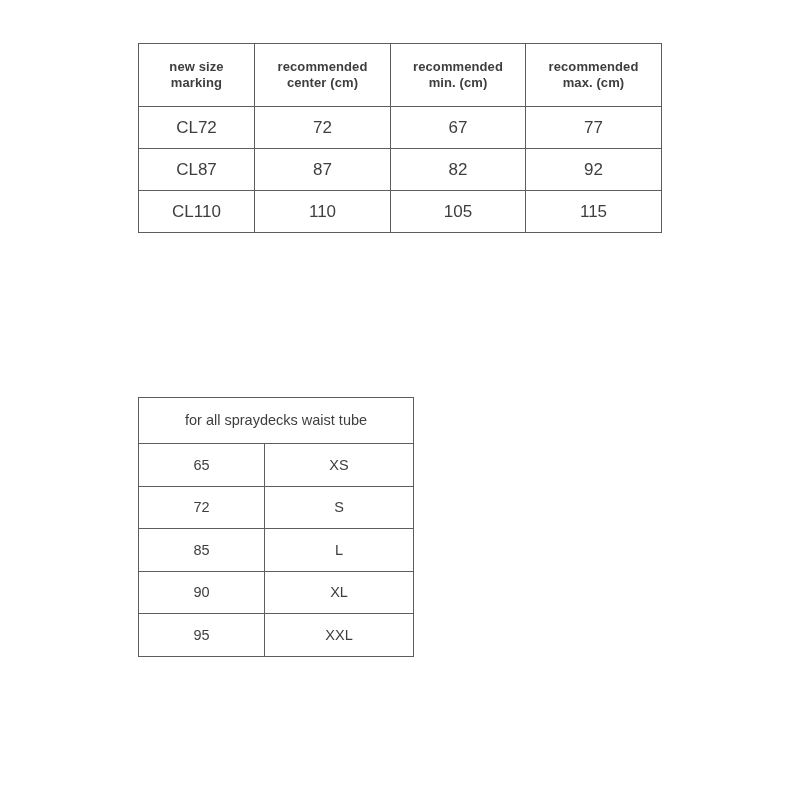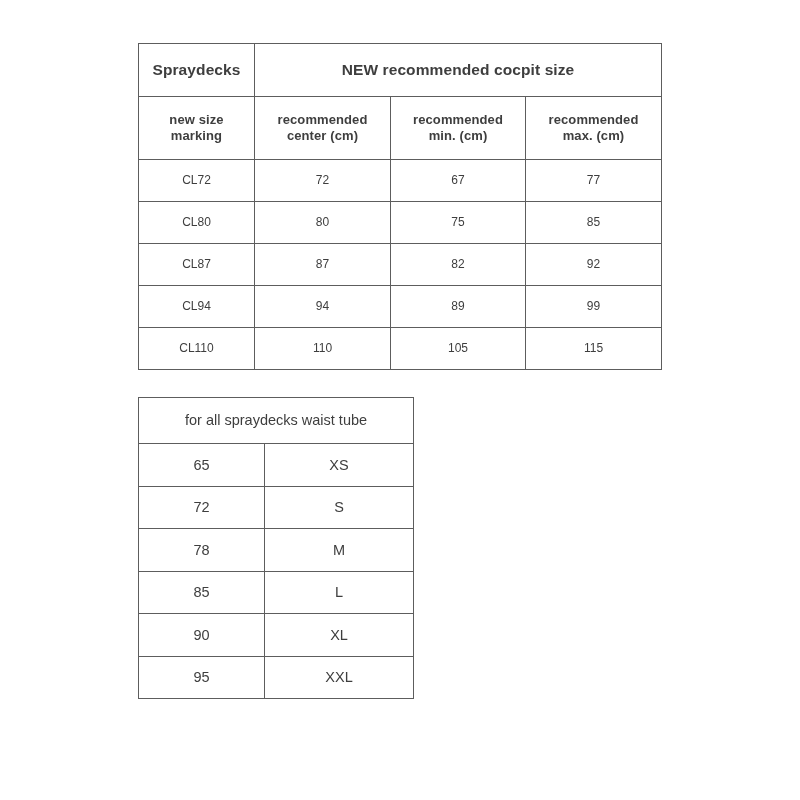--- a/index.html
+++ b/index.html
@@ -58,21 +58,21 @@
     letter-spacing: 0.1px;
   }
   #cockpit-table .hrow-sub td {
     height: 62px;
     font-size: 13px;
     font-weight: bold;
     letter-spacing: 0.1px;
   }
   #cockpit-table .drow td {
     height: 41px;
-    font-size: 12px;
+    font-size: 17px;
   }
 
   
   #waist-table {
     position: absolute;
     left: 138px;
     top: 397px;
     width: 275px;
   }
   #waist-table col.w1 { width: 126px; }
@@ -98,24 +98,20 @@
 <div class="sheet">
 
   <table class="grid" id="cockpit-table">
     <colgroup>
       <col class="c1">
         <col class="c2">
         <col class="c3">
         <col class="c4">
     </colgroup>
     <tbody>
-      <tr class="hrow-top">
-        <td>Spraydecks</td>
-        <td colspan="3">NEW recommended cocpit size</td>
-      </tr>
       <tr class="hrow-sub">
         <td class="two-line">
           <span>new size</span>
           <span>marking</span>
         </td>
         <td class="two-line">
           <span>recommended</span>
           <span>center (cm)</span>
         </td>
         <td class="two-line">
@@ -128,36 +124,24 @@
         </td>
       </tr>
 
       <tr class="drow">
         <td>CL72</td>
         <td>72</td>
         <td>67</td>
         <td>77</td>
       </tr>
       <tr class="drow">
-        <td>CL80</td>
-        <td>80</td>
-        <td>75</td>
-        <td>85</td>
-      </tr>
-      <tr class="drow">
         <td>CL87</td>
         <td>87</td>
         <td>82</td>
         <td>92</td>
-      </tr>
-      <tr class="drow">
-        <td>CL94</td>
-        <td>94</td>
-        <td>89</td>
-        <td>99</td>
       </tr>
       <tr class="drow">
         <td>CL110</td>
         <td>110</td>
         <td>105</td>
         <td>115</td>
       </tr>
     </tbody>
   </table>
 
@@ -173,24 +157,20 @@
 
       <tr class="drow">
         <td>65</td>
         <td>XS</td>
       </tr>
       <tr class="drow">
         <td>72</td>
         <td>S</td>
       </tr>
       <tr class="drow">
-        <td>78</td>
-        <td>M</td>
-      </tr>
-      <tr class="drow">
         <td>85</td>
         <td>L</td>
       </tr>
       <tr class="drow">
         <td>90</td>
         <td>XL</td>
       </tr>
       <tr class="drow">
         <td>95</td>
         <td>XXL</td>

